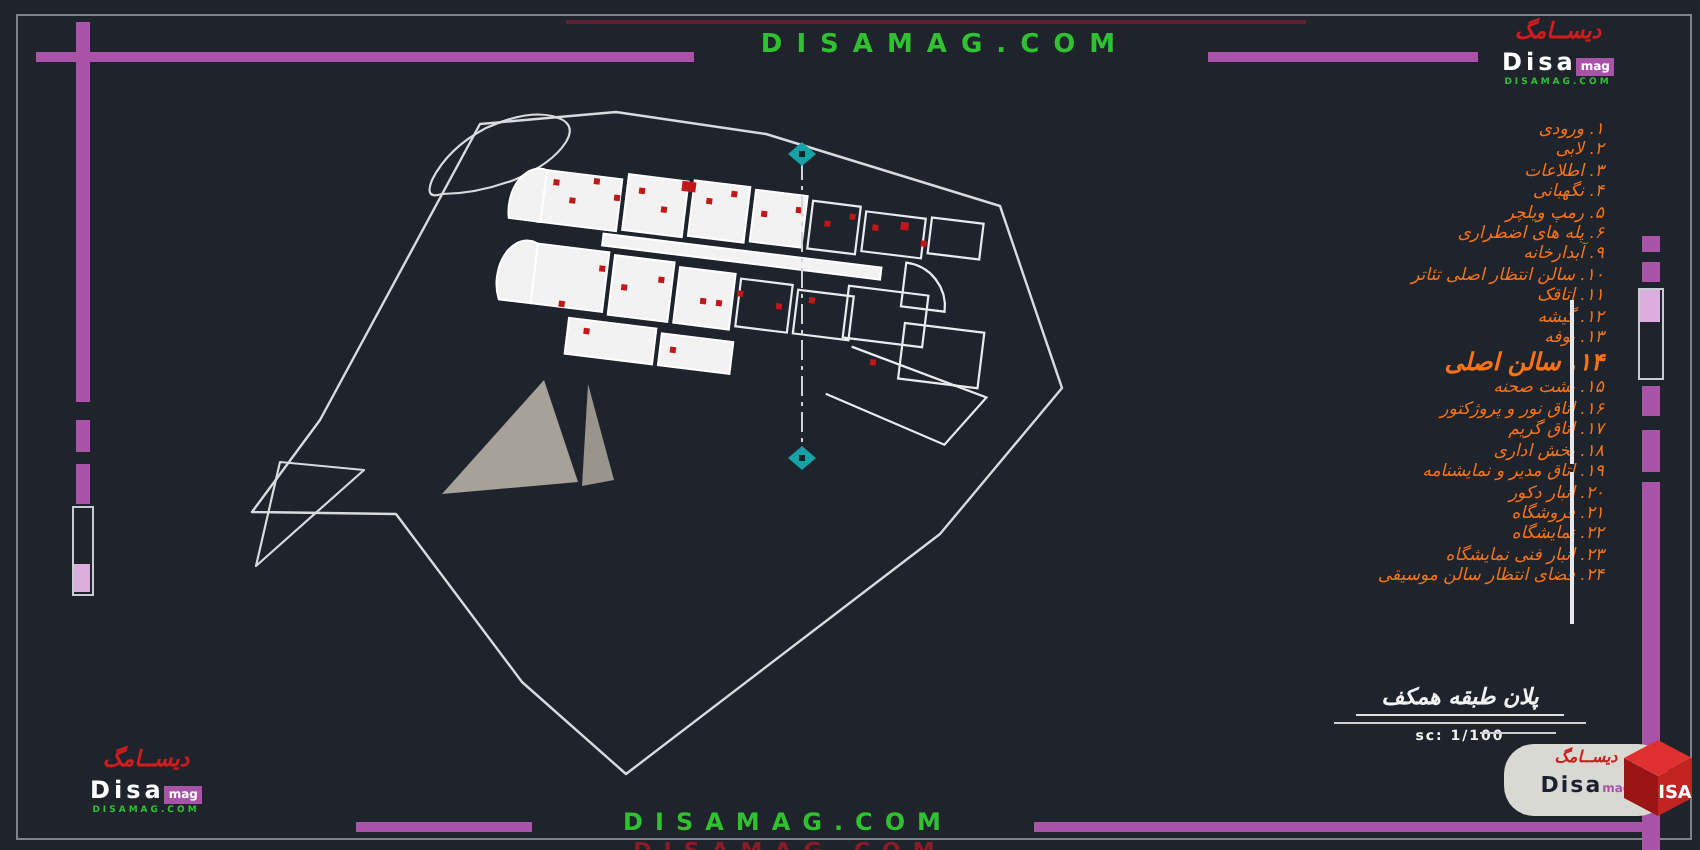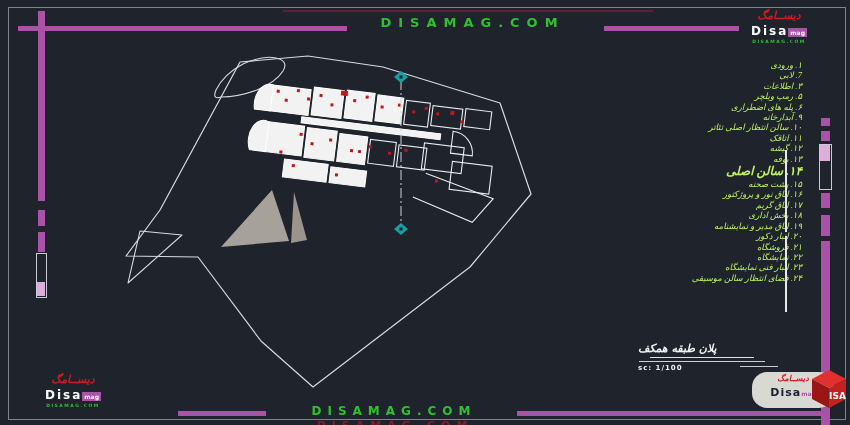--- a/index.html
+++ b/index.html
@@ -20,27 +20,27 @@
     color:#2fc12f;font-weight:bold;letter-spacing:7px;font-size:13px;
     text-align:center;white-space:nowrap;
   }
   .wm-red{
     color:#8a1c28;font-weight:bold;letter-spacing:6px;font-size:11px;
     text-align:center;white-space:nowrap;
   }
   
   #legend{
     right:48px;top:60px;width:280px;direction:rtl;text-align:right;
-    color:#bef264;font-style:italic;font-family:Liberation Serif, serif;
+    color:#f97316;font-style:italic;
   }
   .legend-item{font-size:8.5px;line-height:10.4px;white-space:nowrap;}
   .legend-item.big{font-size:12px;line-height:15px;font-weight:bold;}
   .bracket{width:2px;background:#e8e8e8;left:785px;}
   
-  #titleblock{left:638px;top:342px;width:128px;text-align:left;color:#f2f2f2;}
+  #titleblock{left:666px;top:342px;width:128px;text-align:center;color:#f2f2f2;}
   #titleblock .tb-title{font-size:11px;font-style:italic;font-weight:bold;white-space:nowrap;}
   #titleblock .tb-line1{margin:2px auto 0;width:104px;border-top:1px solid #e0e0e0;}
   #titleblock .tb-line2{margin:3px auto 0;width:126px;border-top:1px solid #cfcfcf;}
   #titleblock .tb-scale{margin-top:2px;font-size:7px;font-weight:bold;letter-spacing:1px;}
   
   .logo-dark{width:70px;text-align:center;line-height:1;}
   .logo-dark .lg-fa{color:#cf1d1d;font-weight:bold;font-size:11px;font-style:italic;letter-spacing:2px;}
   .logo-dark .lg-row{margin-top:1px;}
   .logo-dark .lg-name{color:#fff;font-weight:bold;font-size:12px;letter-spacing:2px;}
   .logo-dark .lg-suffix{color:#fff;font-size:6px;font-weight:bold;background:#a853a8;padding:1px 2px;}
@@ -168,22 +168,23 @@
 
 <div class="abs pbar" style="left:178px;top:411px;width:88px;height:5px;"></div>
 <div class="abs pbar" style="left:517px;top:411px;width:312px;height:5px;"></div>
 
 <div class="abs wm" style="left:345px;top:15px;width:255px;">DISAMAG.COM</div>
 <div class="abs wm" style="left:278px;top:404px;width:232px;font-size:12px;letter-spacing:6px;">DISAMAG.COM</div>
 <div class="abs wm-red" style="left:295px;top:419px;width:200px;">DISAMAG.COM</div>
 
 <div class="abs" id="legend">
     <div class="legend-item">۱. ورودی</div>
-    <div class="legend-item">7. لابی</div>
+    <div class="legend-item">۲. لابی</div>
     <div class="legend-item">۳. اطلاعات</div>
+    <div class="legend-item">۴. نگهبانی</div>
     <div class="legend-item">۵. رمپ ویلچر</div>
     <div class="legend-item">۶. پله های اضطراری</div>
     <div class="legend-item">۹. آبدارخانه</div>
     <div class="legend-item">۱۰. سالن انتظار اصلی تئاتر</div>
     <div class="legend-item">۱۱. اتاقک</div>
     <div class="legend-item">۱۲. گیشه</div>
     <div class="legend-item">۱۳. بوفه</div>
     <div class="legend-item big">۱۴. سالن اصلی</div>
     <div class="legend-item">۱۵. پشت صحنه</div>
     <div class="legend-item">۱۶. اتاق نور و پروژکتور</div>

